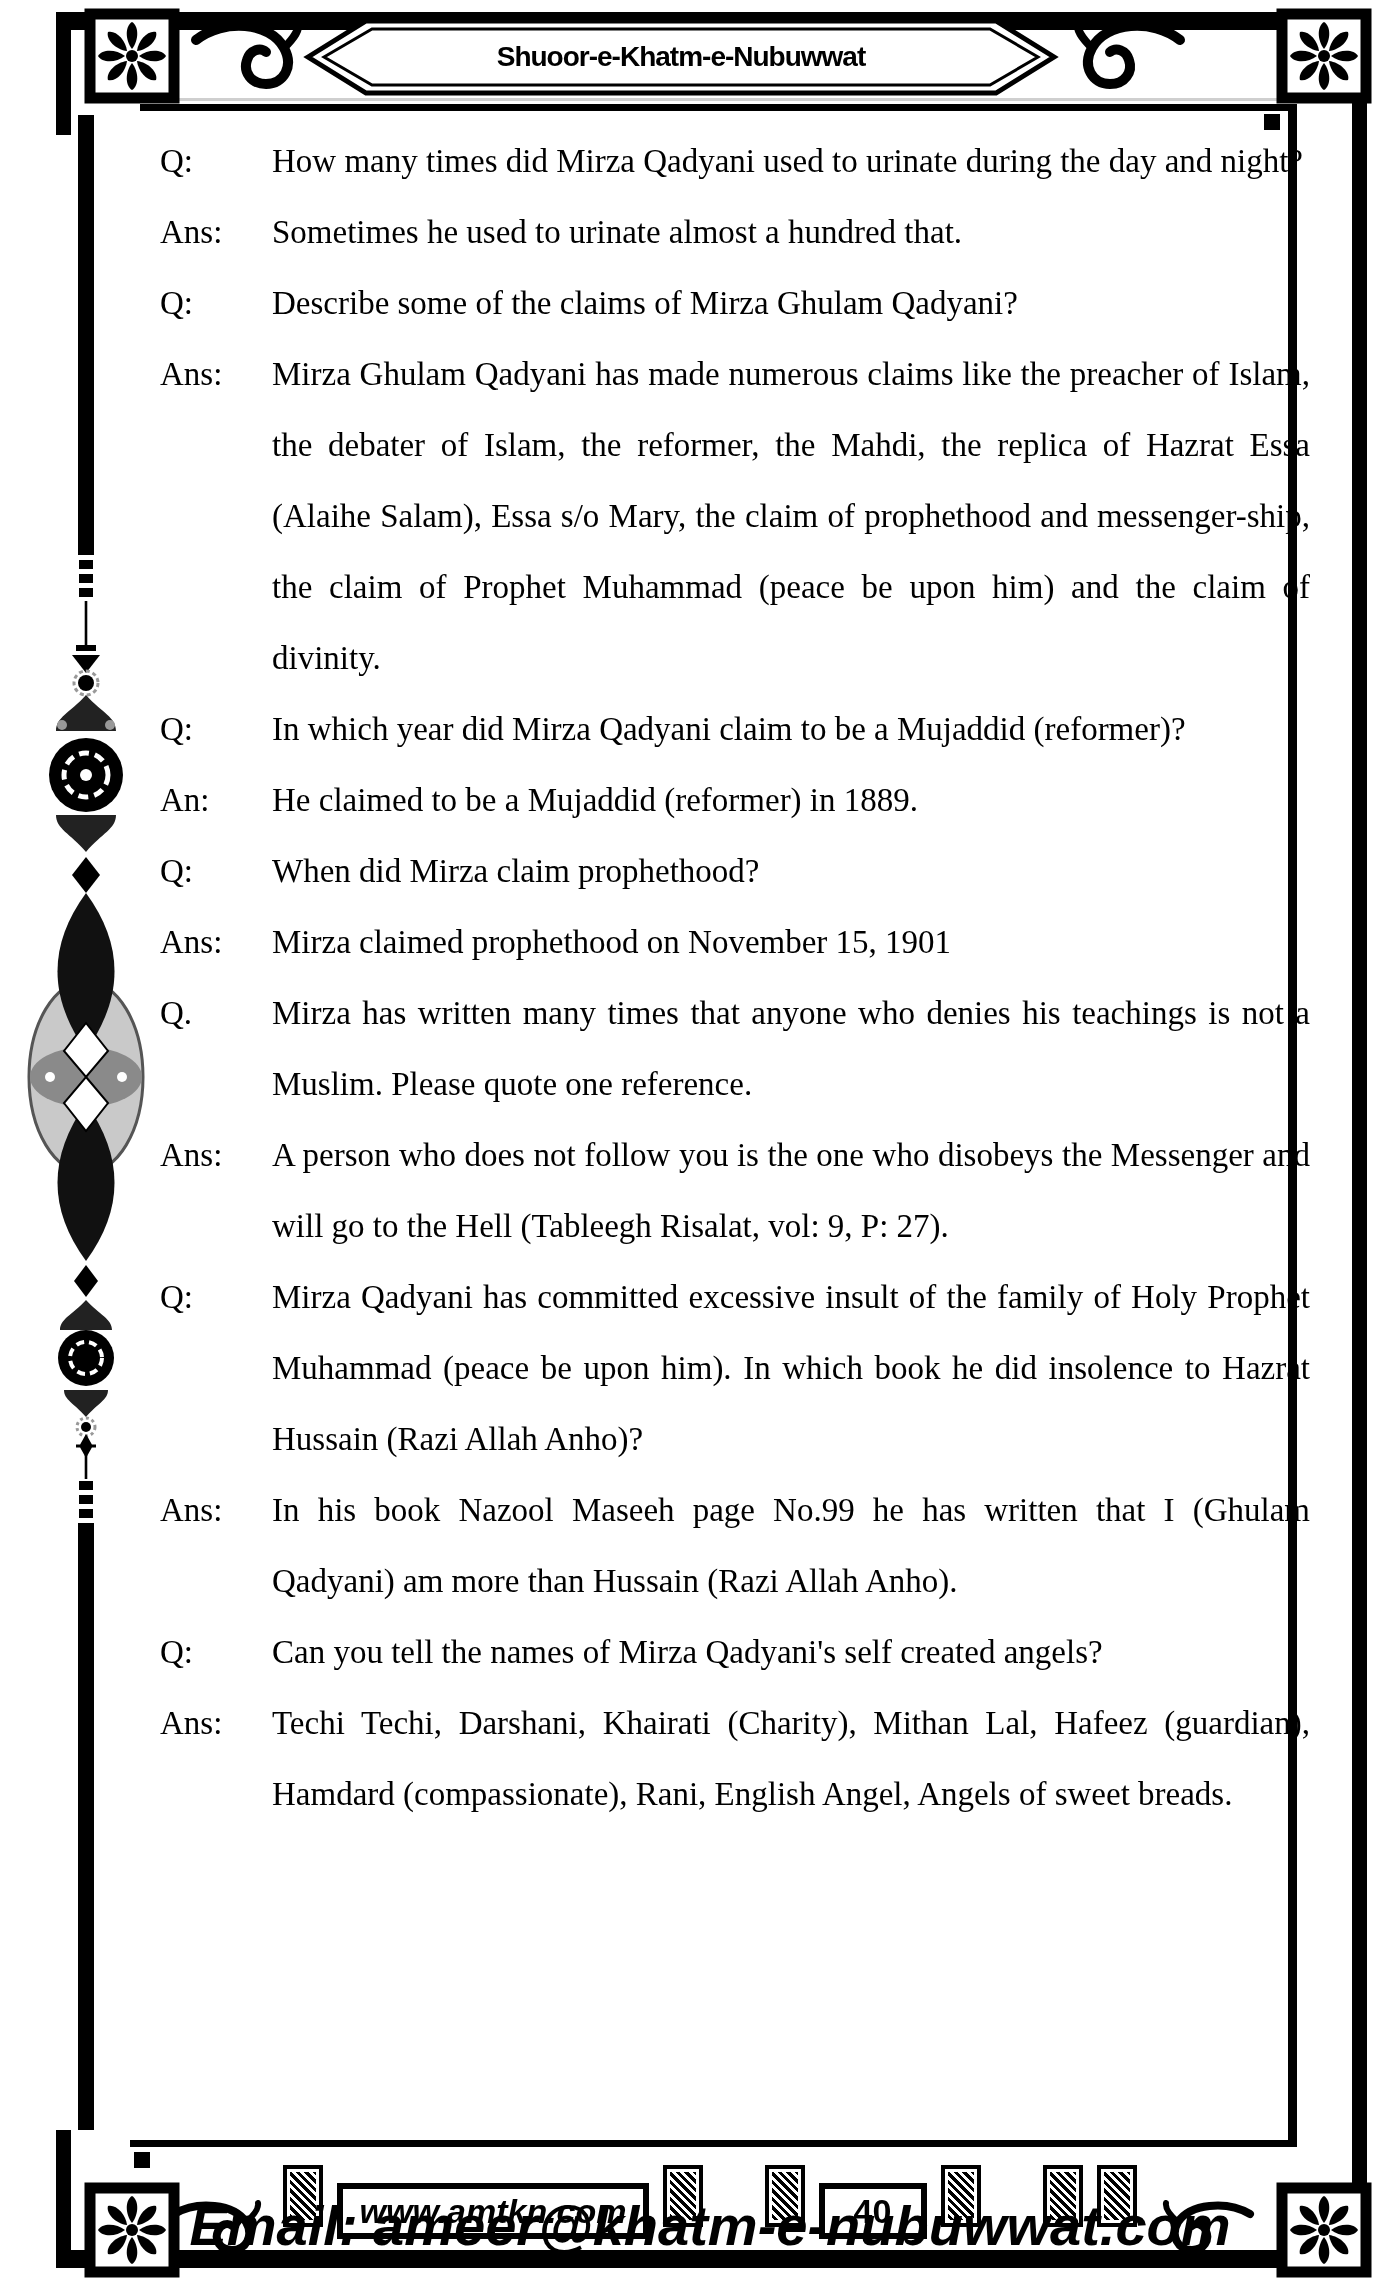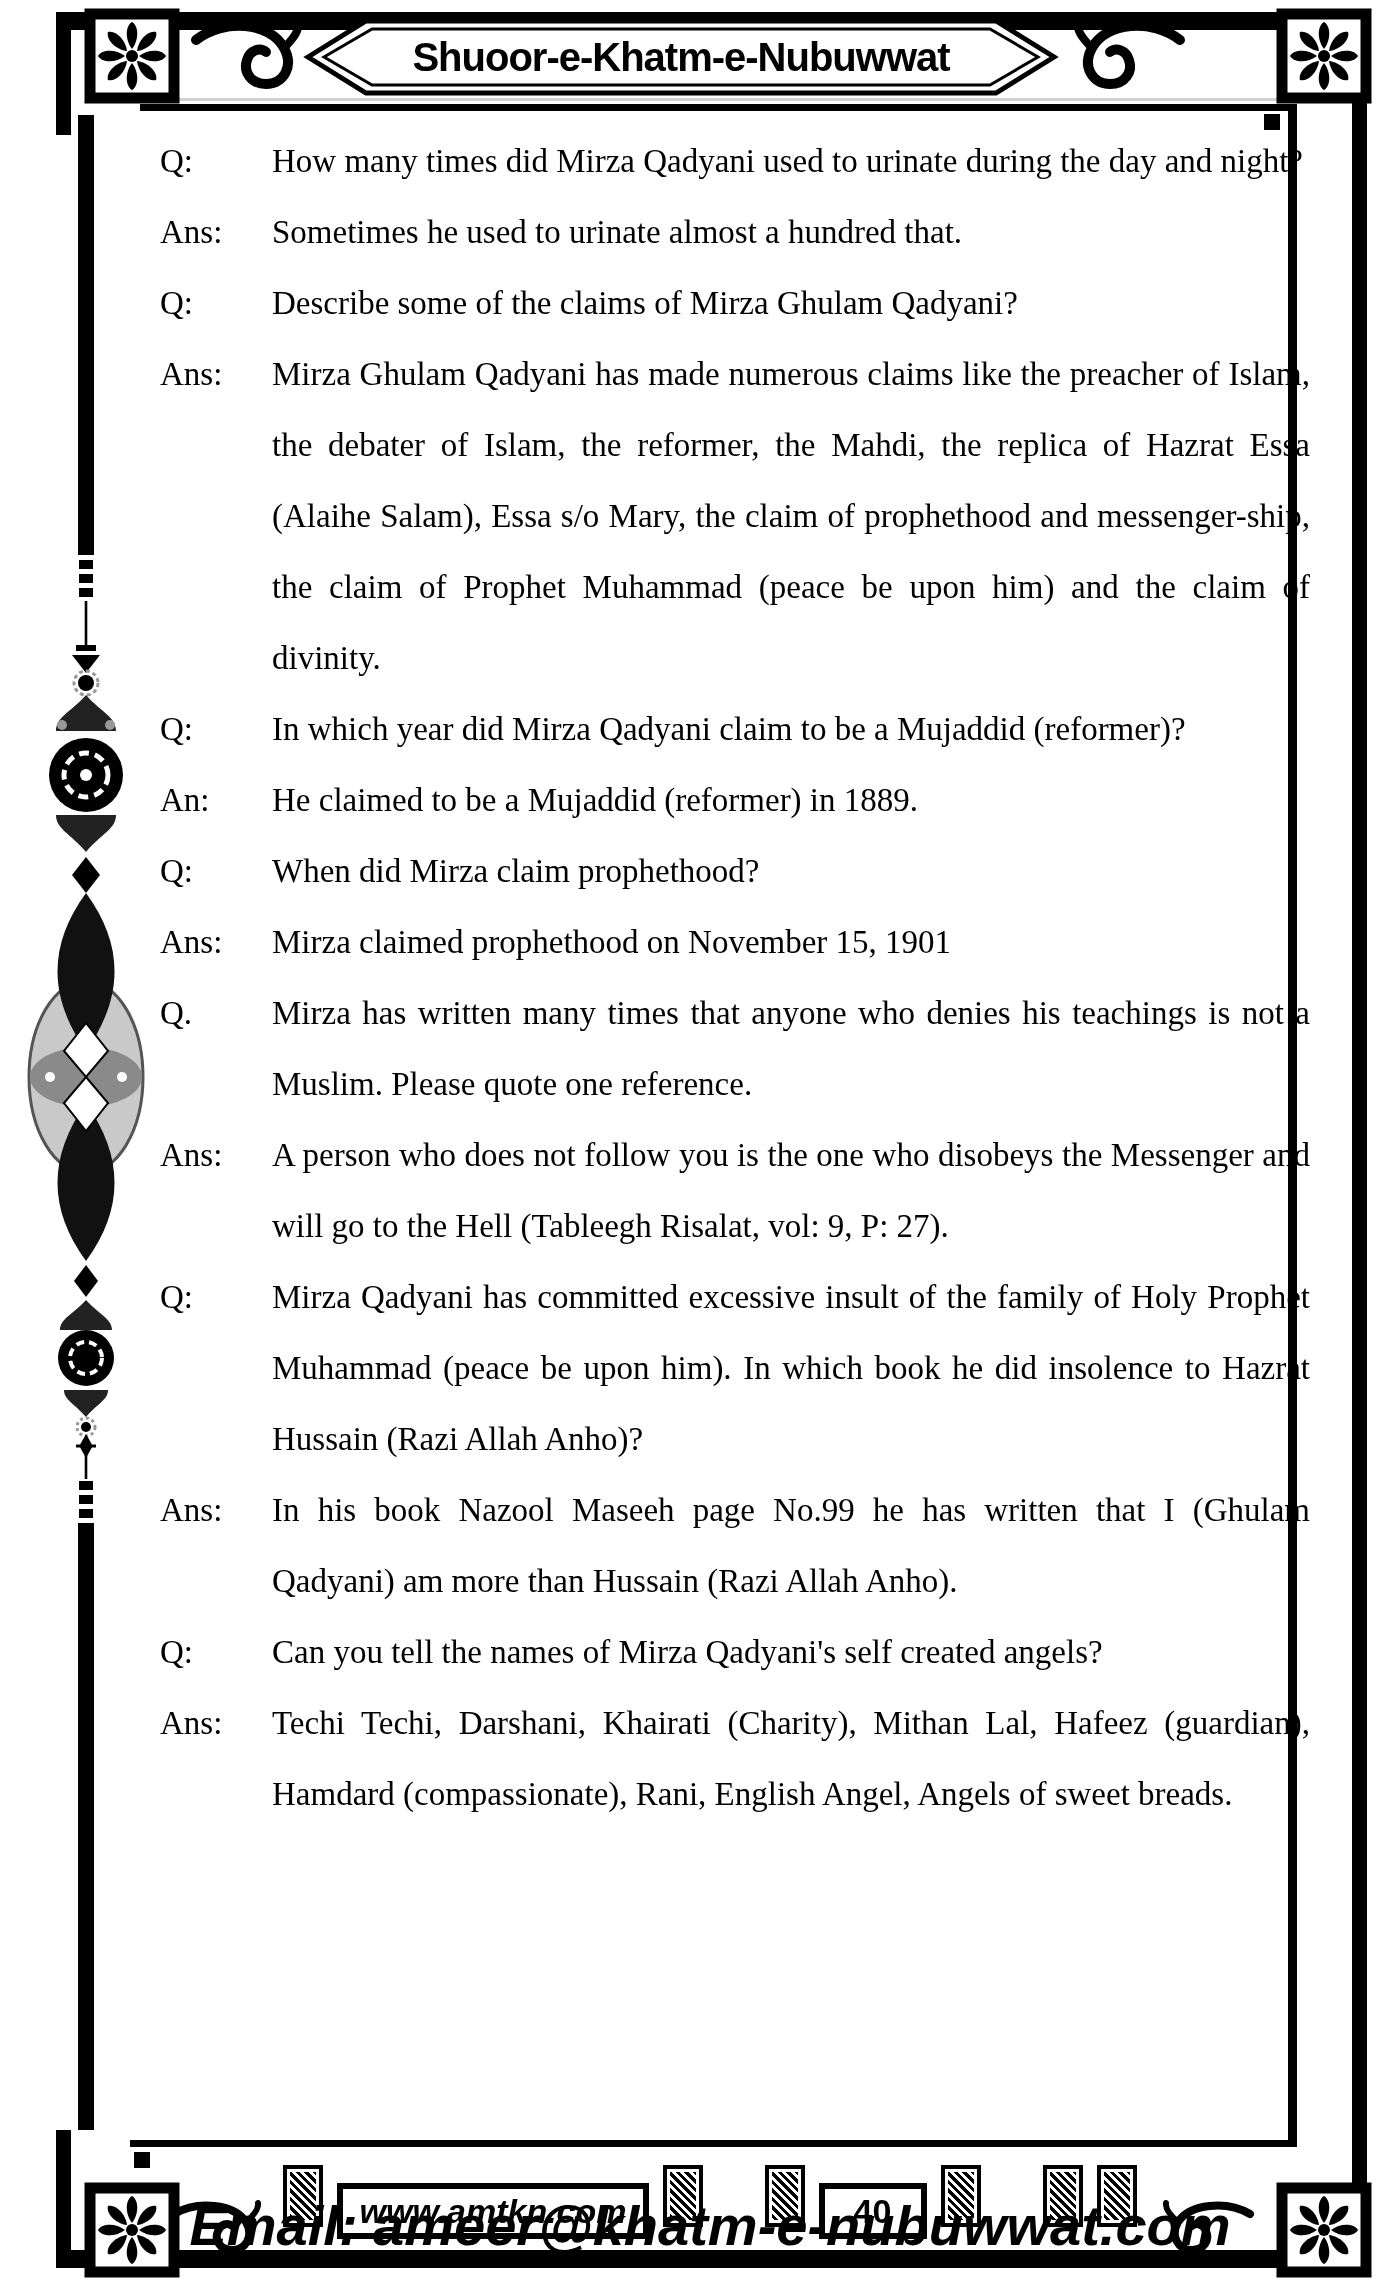--- a/index.html
+++ b/index.html
@@ -23,21 +23,21 @@
   
   .corner-box{position:absolute;width:96px;height:97px;}
   .corner-tl{left:84px;top:8px;}
   .corner-tr{left:1276px;top:8px;}
   .corner-bl{left:84px;top:2182px;}
   .corner-br{left:1276px;top:2182px;}
   
   .cartouche{position:absolute;left:300px;top:14px;width:762px;height:86px;}
   .cartouche .title{position:absolute;left:0;top:0;width:100%;height:100%;
     display:flex;align-items:center;justify-content:center;
-    font-family:"Liberation Sans", sans-serif;font-weight:bold;font-size:40px;letter-spacing:-1px;}
+    font-family:"Liberation Sans", sans-serif;font-weight:bold;font-size:28px;letter-spacing:-1px;}
   .swirl{position:absolute;width:118px;height:86px;}
   .swirl-left{left:188px;top:16px;}
   .swirl-right{left:1070px;top:16px;transform:scaleX(-1);}
   
   .chain{position:absolute;left:26px;top:115px;width:120px;height:2020px;}
   
   .content{position:absolute;left:160px;top:126px;width:1150px;}
   .qa-row{display:flex;font-size:33px;line-height:71px;}
   .qa-label{flex:none;width:112px;}
   .qa-text{flex:1;text-align:justify;}

